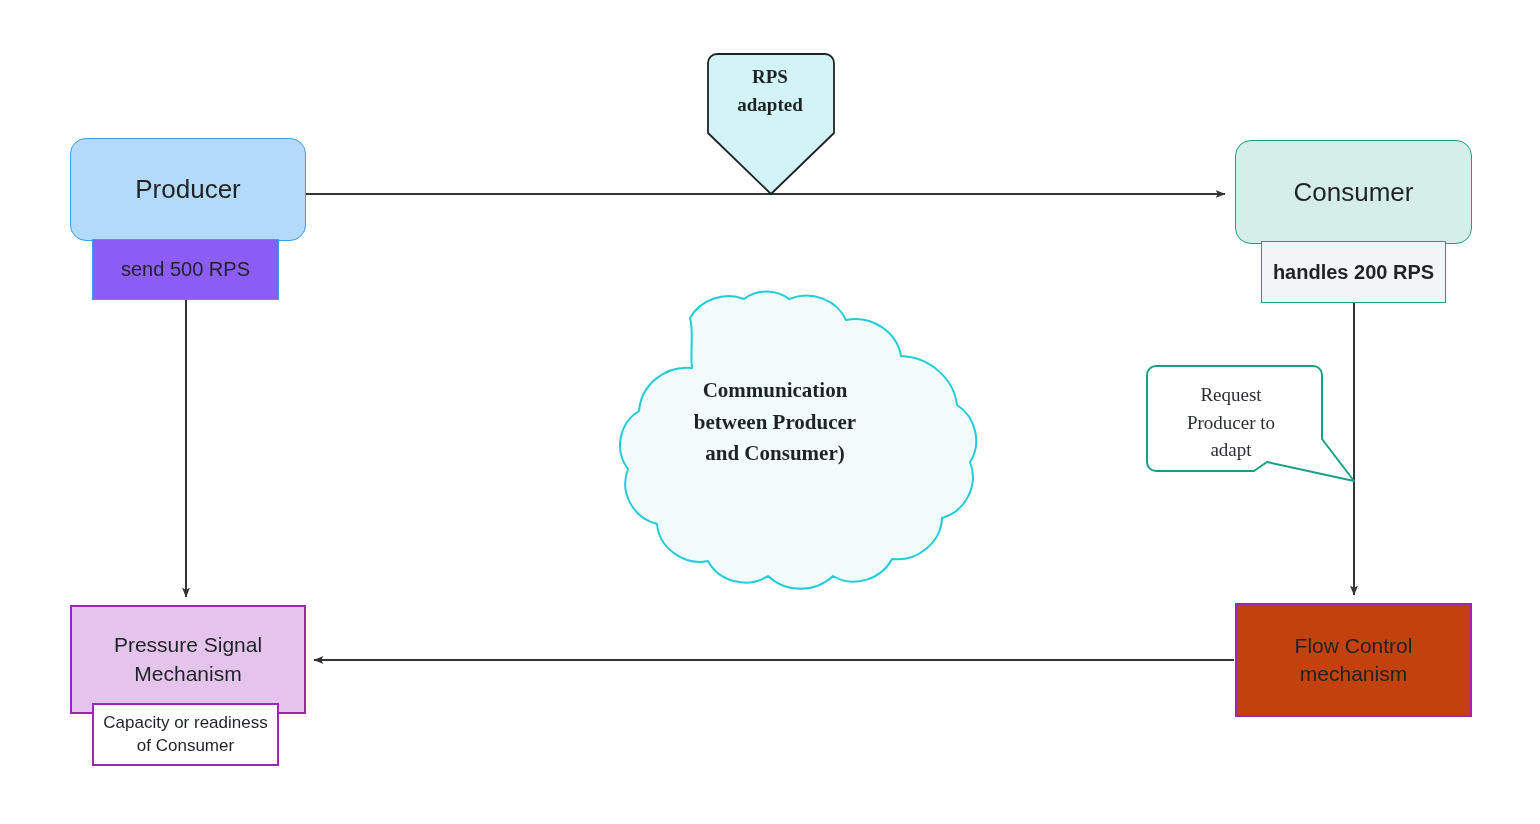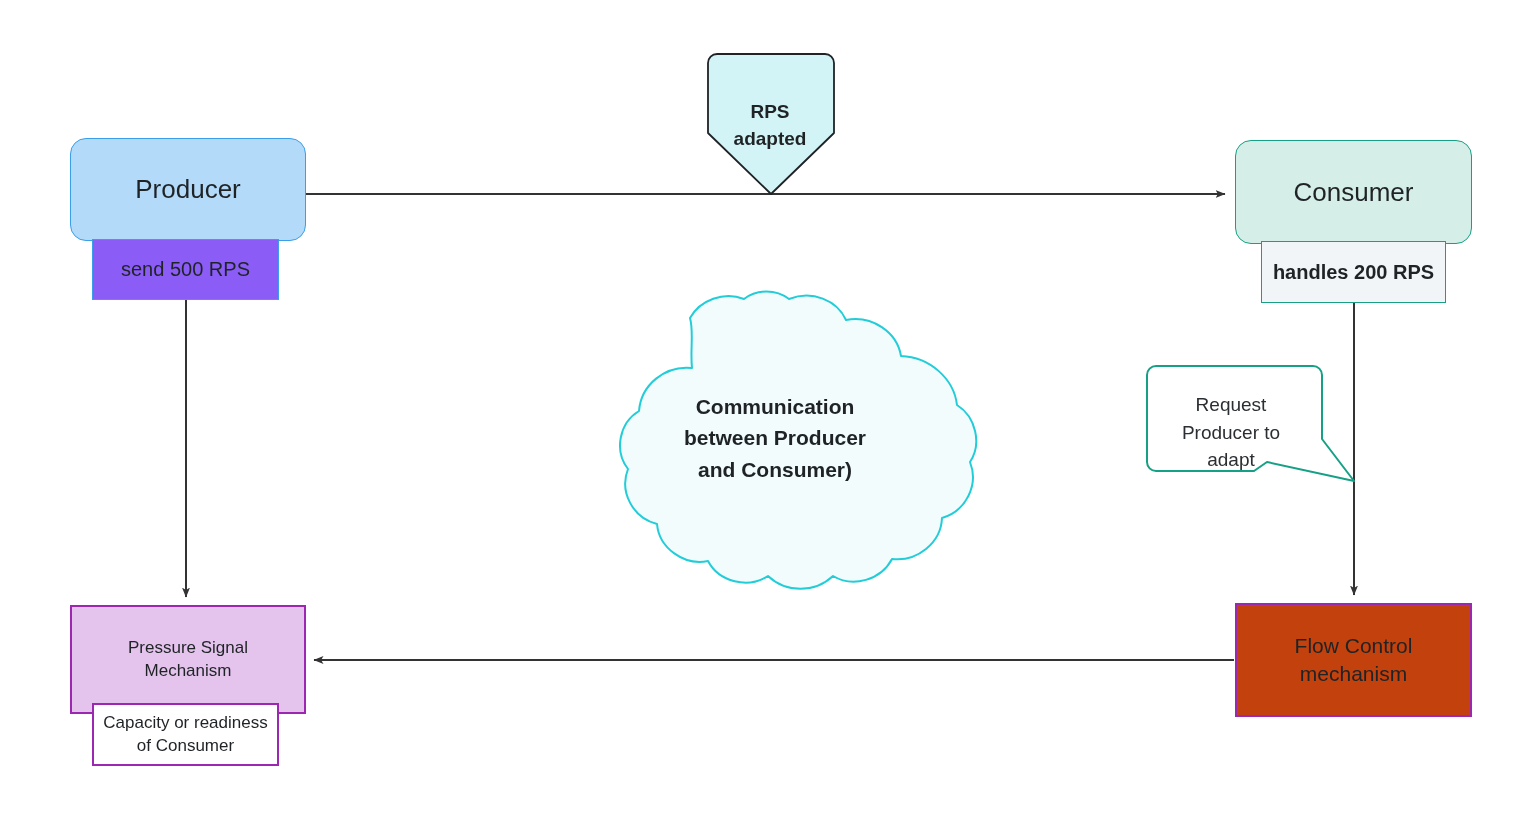--- a/index.html
+++ b/index.html
@@ -65,21 +65,21 @@
     font-size: 20px;
     color: #1f2326;
     z-index: 4;
     font-weight: bold;
   }
   
   #pressure-node {
     left: 70px; top: 605px; width: 236px; height: 109px;
     background: #e4c3ed;
     border: 2px solid #9c27b0;
-    font-size: 17px;
+    font-size: 21px;
     line-height: 1.35;
     color: #1f2326;
     z-index: 3;
   }
   #pressure-label-box {
     left: 92px; top: 703px; width: 187px; height: 63px;
     background: #ffffff;
     border: 2px solid #9c27b0;
     font-size: 17px;
     line-height: 1.35;
@@ -94,25 +94,26 @@
     border: 2px solid #9c27b0;
     font-size: 21px;
     line-height: 1.35;
     color: #1f2326;
     z-index: 3;
   }
   
   .overlay-text {
     position: absolute;
     display: flex;
-    align-items: flex-end;
+    align-items: flex-start;
     justify-content: center;
     text-align: center;
     box-sizing: border-box;
     pointer-events: none;
+    font-family: Liberation Serif, serif;
   }
   #rps-adapted-text {
     left: 706px; top: 63px; width: 128px; height: 90px;
     font-size: 19px;
     font-weight: bold;
     line-height: 1.45;
     color: #1f2326;
     z-index: 5;
   }
   #cloud-text {

